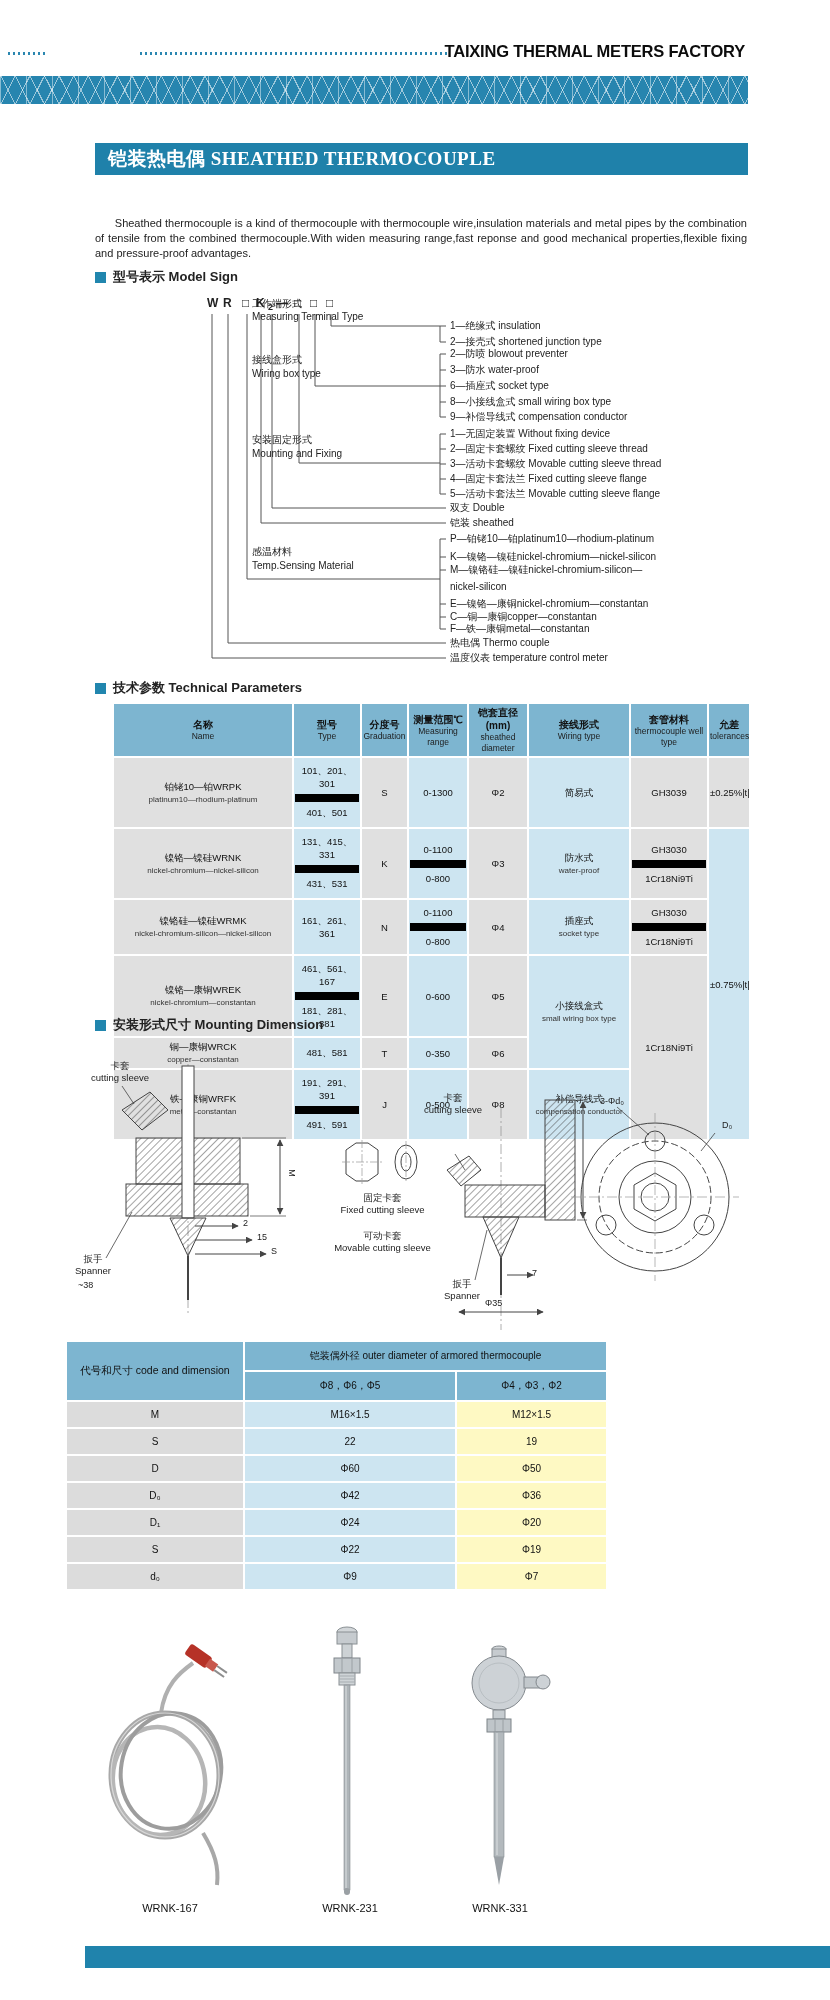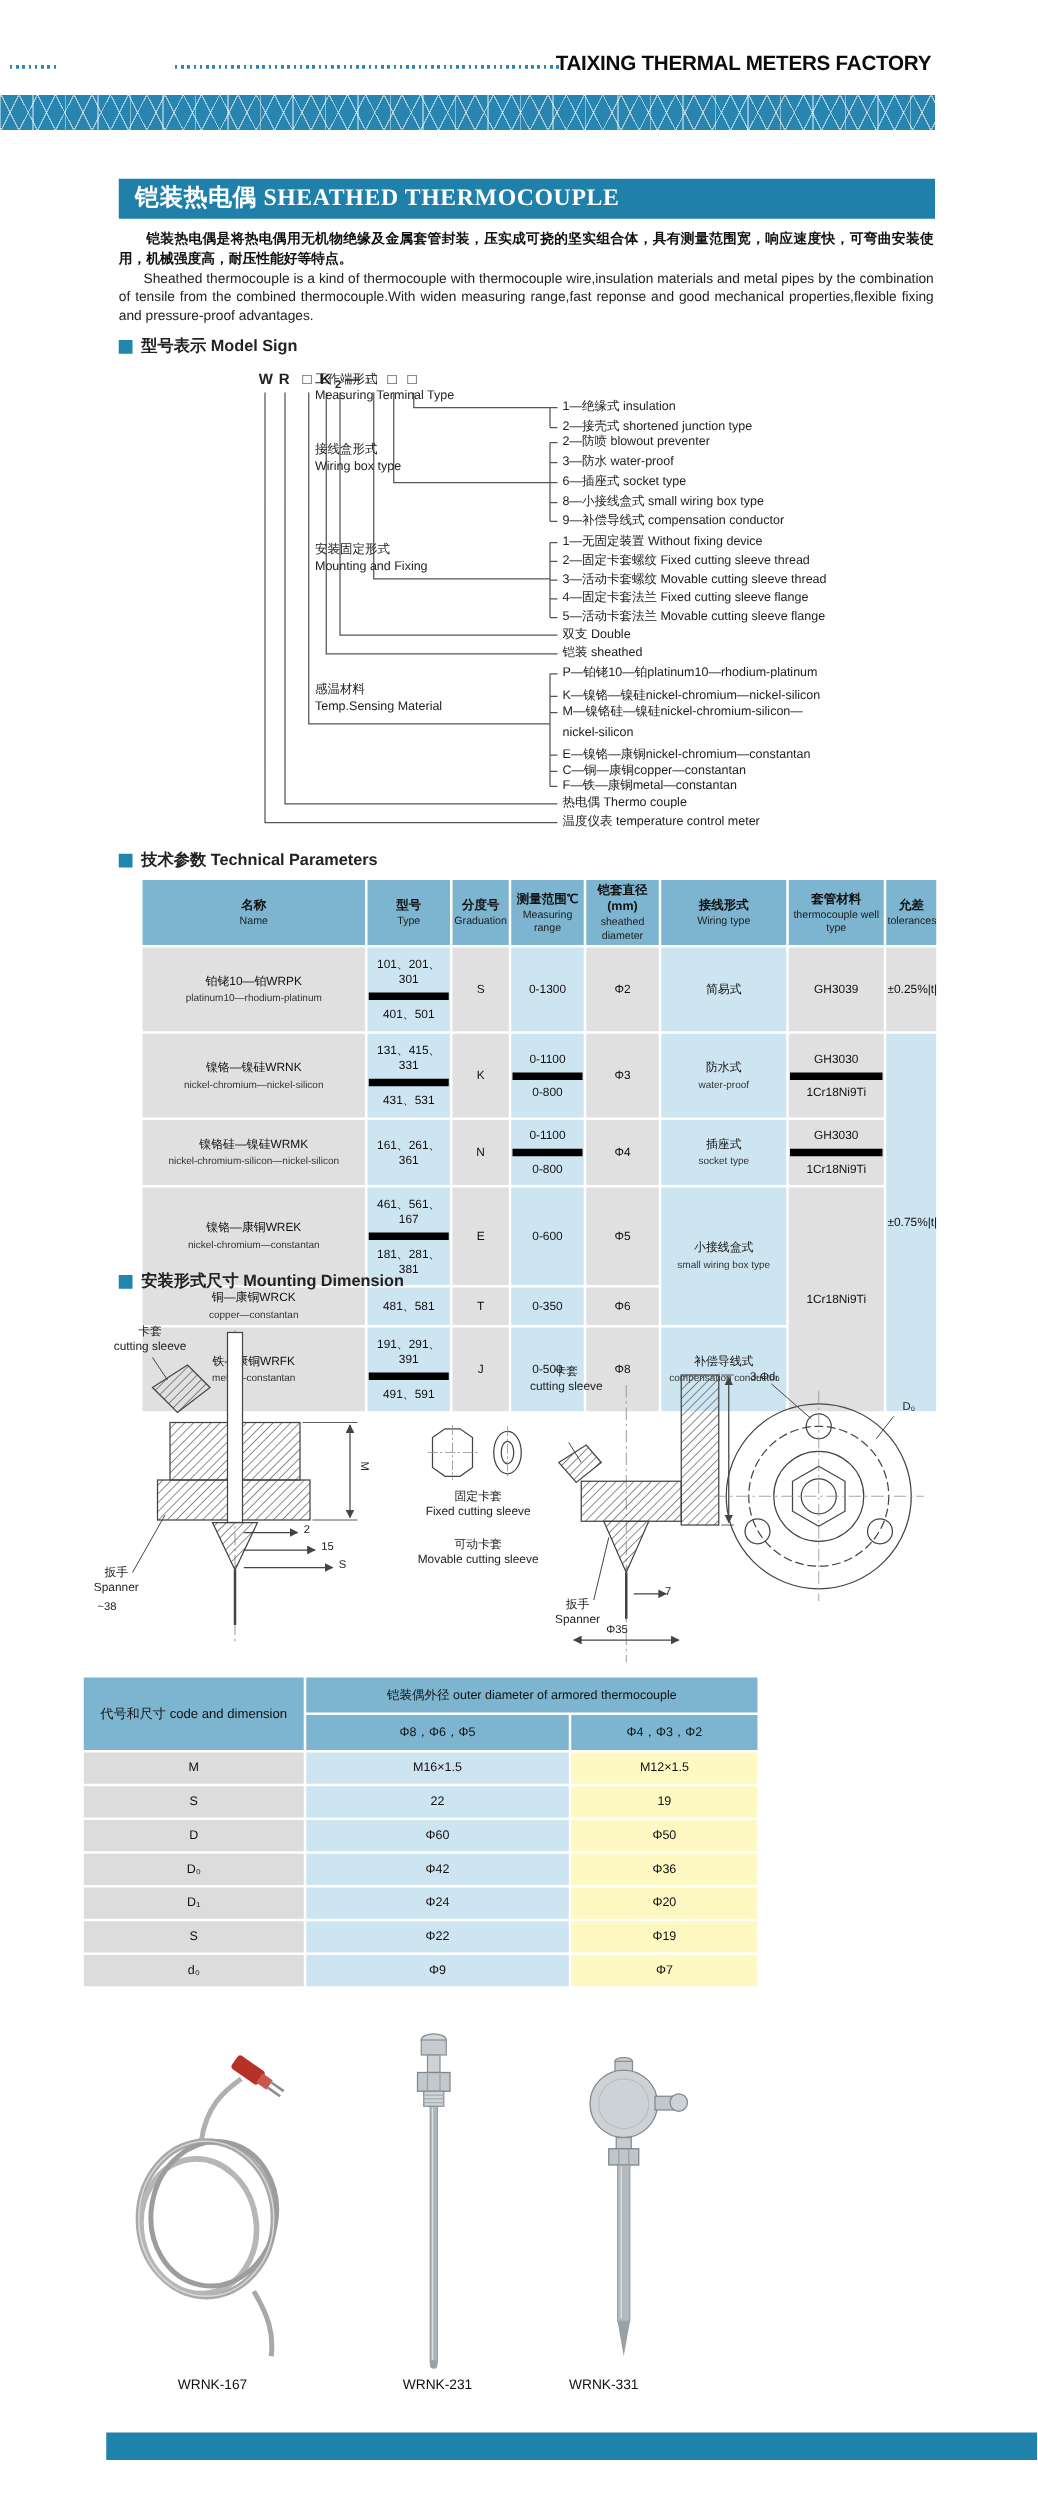--- a/index.html
+++ b/index.html
@@ -38,21 +38,21 @@
   td{text-align:center;vertical-align:middle}
   .tech td{font-size:9.5px;color:#111;padding:2px 1px}
   .tech .th{background:#7db5d0}
   .tech .th .hcn{font-size:10px;font-weight:bold;line-height:13px}
   .tech .th .hen{font-size:8.5px;line-height:11px;color:#1c1c1c}
   .cell-b{background:#cde5f1}
   .cell-g{background:#e0e0e0}
   .name-cn{font-size:9.5px;line-height:14px}
   .name-en{font-size:8px;line-height:12px;color:#333}
   .sub2 div{padding:5px 0}
-  .sub2 div + div{border-top:6px solid #000000}
+  .sub2 div + div{border-top:8px solid #000000}
   .tol{font-size:8px}
   .w2l{font-size:9.5px;line-height:13px}
   .w2l .en{font-size:8px;color:#333}
 
   .dim td{font-size:10px;color:#111;padding:7px 2px}
   .dim .th{background:#7db5d0;font-size:10px}
   .dim .corner{font-size:10.5px}
   .dim .cg{background:#dcdcdc}
   .dim .cb{background:#cde5f1}
   .dim .cg2{background:#fef9c3}
@@ -83,21 +83,20 @@
 
 <div class="page">
 
   <div class="abs dotted" style="left:8px;top:52px;width:40px"></div>
   <div class="abs dotted" style="left:140px;top:52px;width:308px"></div>
   <div class="abs factory" style="right:85px;top:42px">TAIXING THERMAL METERS FACTORY</div>
   <div class="abs band" style="left:0;top:76px;width:748px;height:28px"></div>
 
   <div class="abs titlebar" style="left:95px;top:143px;width:653px;height:32px">铠装热电偶 SHEATHED THERMOCOUPLE</div>
 
-  <p class="abs intro-cn" style="left:95px;top:183px">铠装热电偶是将热电偶用无机物绝缘及金属套管封装，压实成可挠的坚实组合体，具有测量范围宽，响应速度快，可弯曲安装使用，机械强度高，耐压性能好等特点。</p>
   <p class="abs intro-en" style="left:95px;top:216px">Sheathed thermocouple is a kind of thermocouple with thermocouple wire,insulation materials and metal pipes by the combination of tensile from the combined thermocouple.With widen measuring range,fast reponse and good mechanical properties,flexible fixing and pressure-proof advantages.</p>
 
   <div class="abs sechead" style="left:95px;top:268px">
     <span class="sq"></span>
     <span>型号表示 Model Sign</span>
   </div>
 
   <div class="abs diagram" style="left:200px;top:296px">
     <svg width="545" height="382" viewBox="0 0 545 382">
       <g fill="none" stroke="#555" stroke-width="1">
@@ -518,17 +517,17 @@
     <rect x="39" y="74" width="24" height="13" fill="#bfc5c9" stroke="#7d8388"></rect>
     <line x1="47" y1="74" x2="47" y2="87" stroke="#9aa0a4"></line>
     <line x1="55" y1="74" x2="55" y2="87" stroke="#9aa0a4"></line>
     <rect x="46" y="87" width="10" height="125" fill="#b3b9bd" stroke="#848a8f" stroke-width=".6"></rect>
     <line x1="49" y1="88" x2="49" y2="210" stroke="#dde1e3" stroke-width="1"></line>
     <polygon points="46,212 56,212 51,240" fill="#9aa0a5"></polygon>
   </svg>
 
   <div class="photo-label" style="left:120px;top:1902px">WRNK-167</div>
   <div class="photo-label" style="left:300px;top:1902px">WRNK-231</div>
-  <div class="photo-label" style="left:433px;top:1902px">WRNK-331</div>
+  <div class="photo-label" style="left:450px;top:1902px">WRNK-331</div>
 
   <div class="abs footer-bar" style="left:85px;top:1946px;width:745px;height:22px"></div>
 
 </div>
 
 </body></html>

